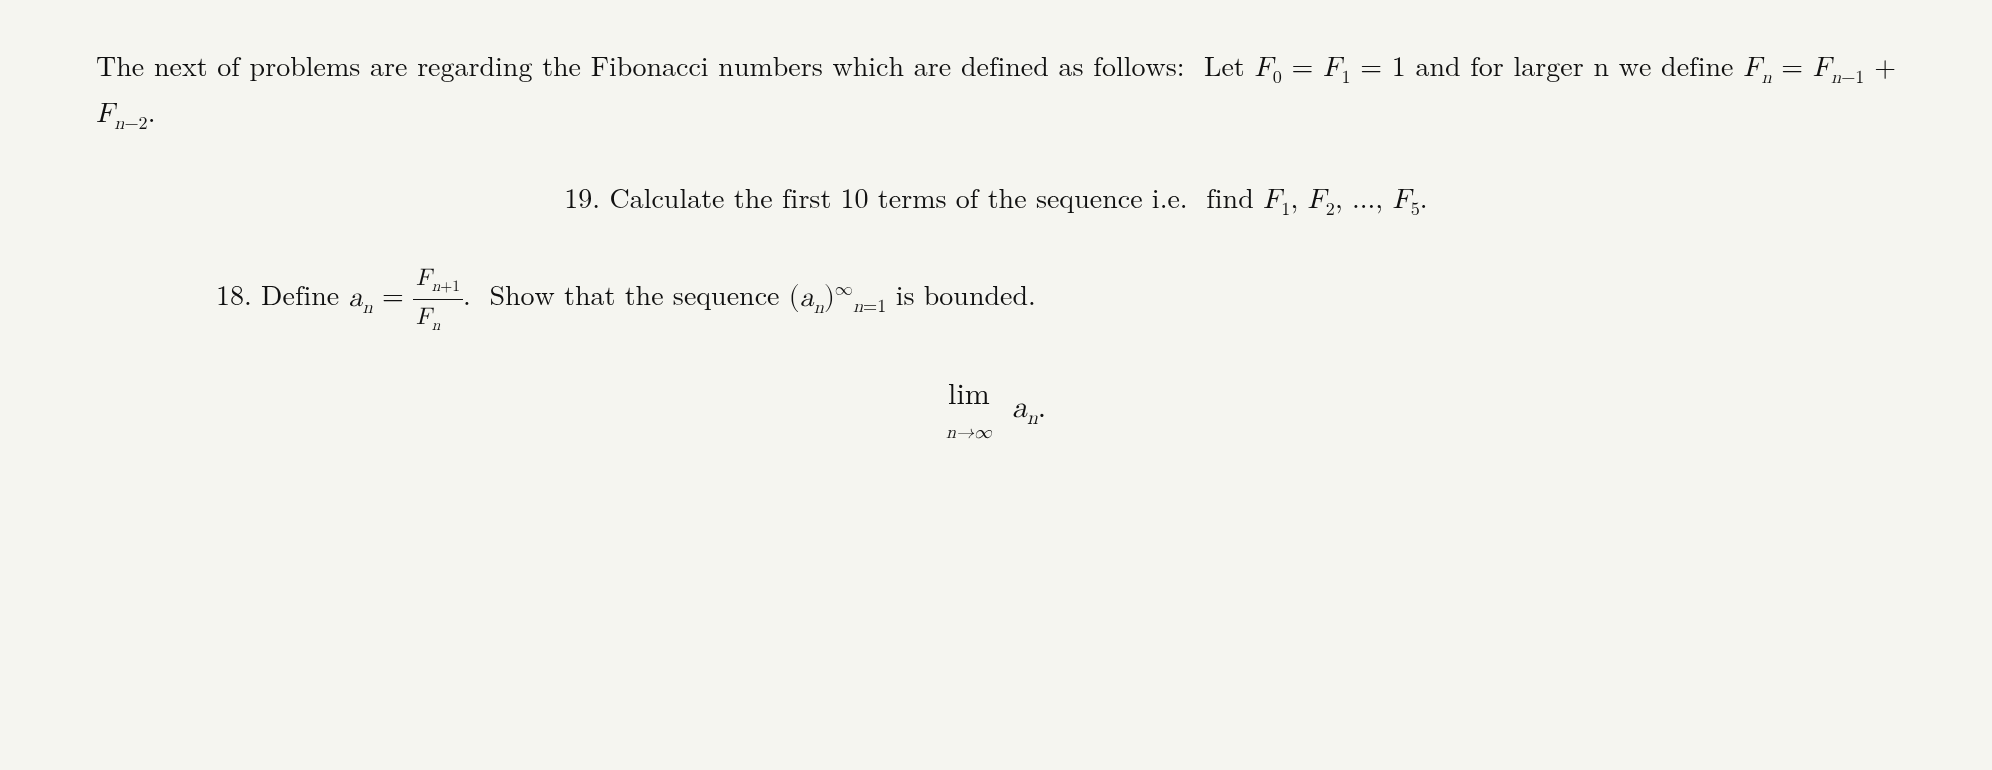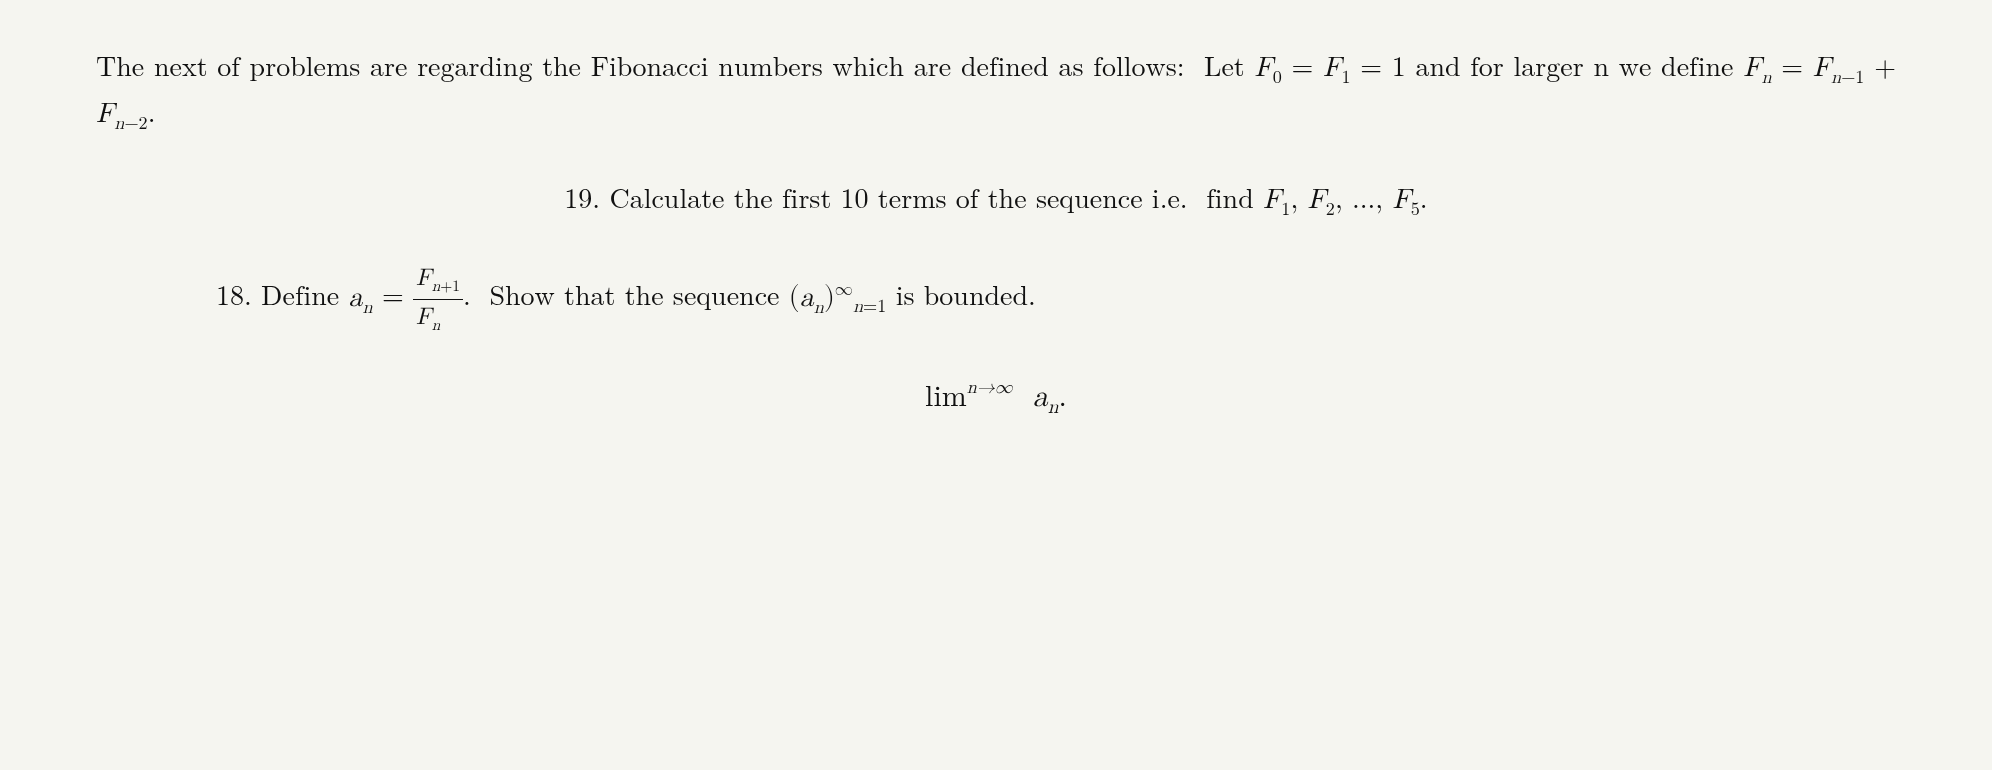--- a/index.html
+++ b/index.html
@@ -84,21 +84,21 @@
     }
 
     .frac .den {
       display: block;
       padding: 2px 3px 0 3px;
       line-height: 1.3;
     }
 
     .lim-block {
       display: inline-flex;
-      flex-direction: row;
+      flex-direction: column;
       vertical-align: middle;
     }
 
     .lim-block .lim-text {
       font-size: 30px;
       font-style: normal;
     }
 
     .lim-block .lim-subscript {
       font-size: 18px;

